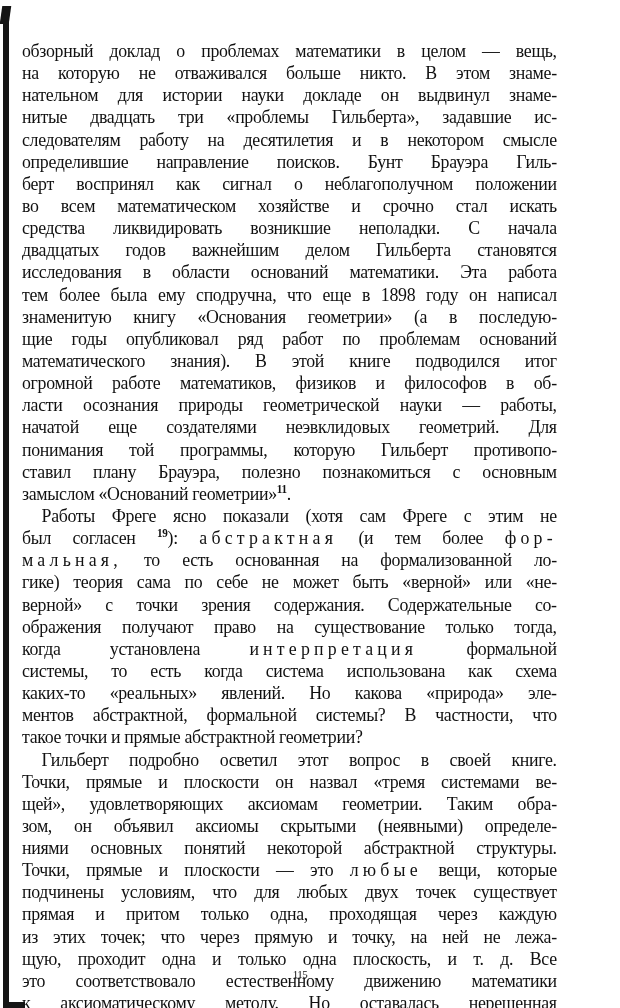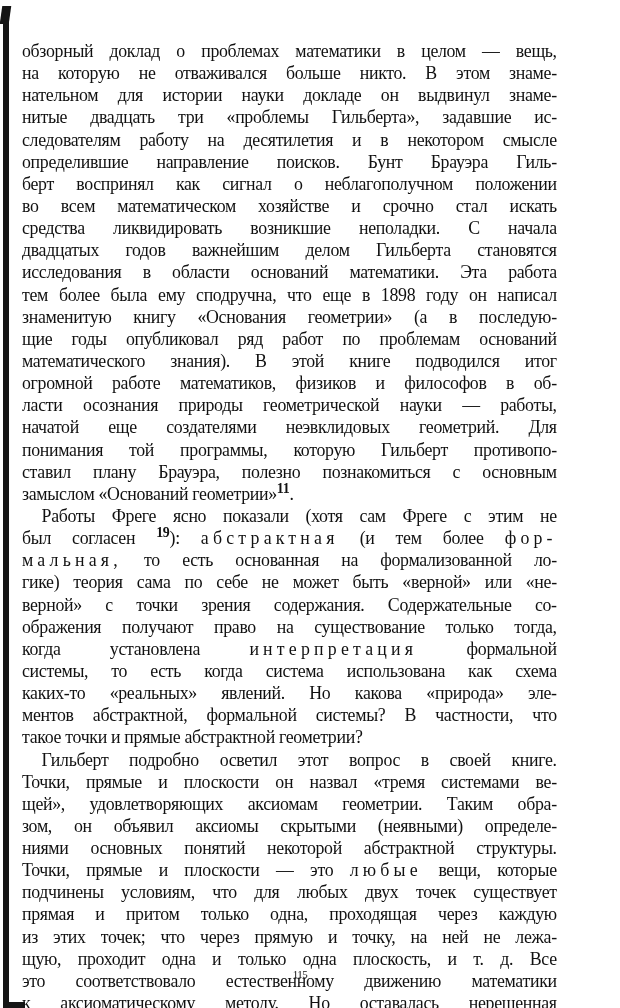--- a/index.html
+++ b/index.html
@@ -63,21 +63,21 @@
       text-align-last: left;
     }
     .line.indent {
       padding-left: 21px;
       width: 554px;
     }
     .spaced {
       letter-spacing: 4.5px;
     }
     sup {
-      font-size: 15px;
+      font-size: 12px;
       line-height: 0;
       vertical-align: 7px;
       font-weight: bold;
     }
     .page-number {
       position: absolute;
       left: 0;
       width: 600px;
       top: 968px;
       text-align: center;

